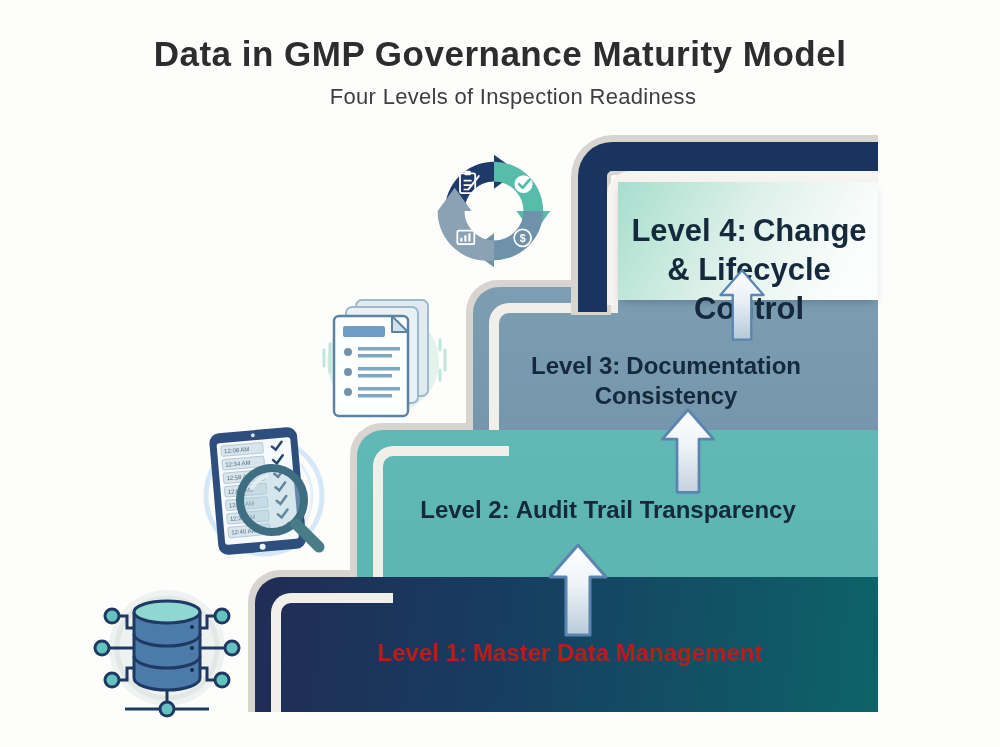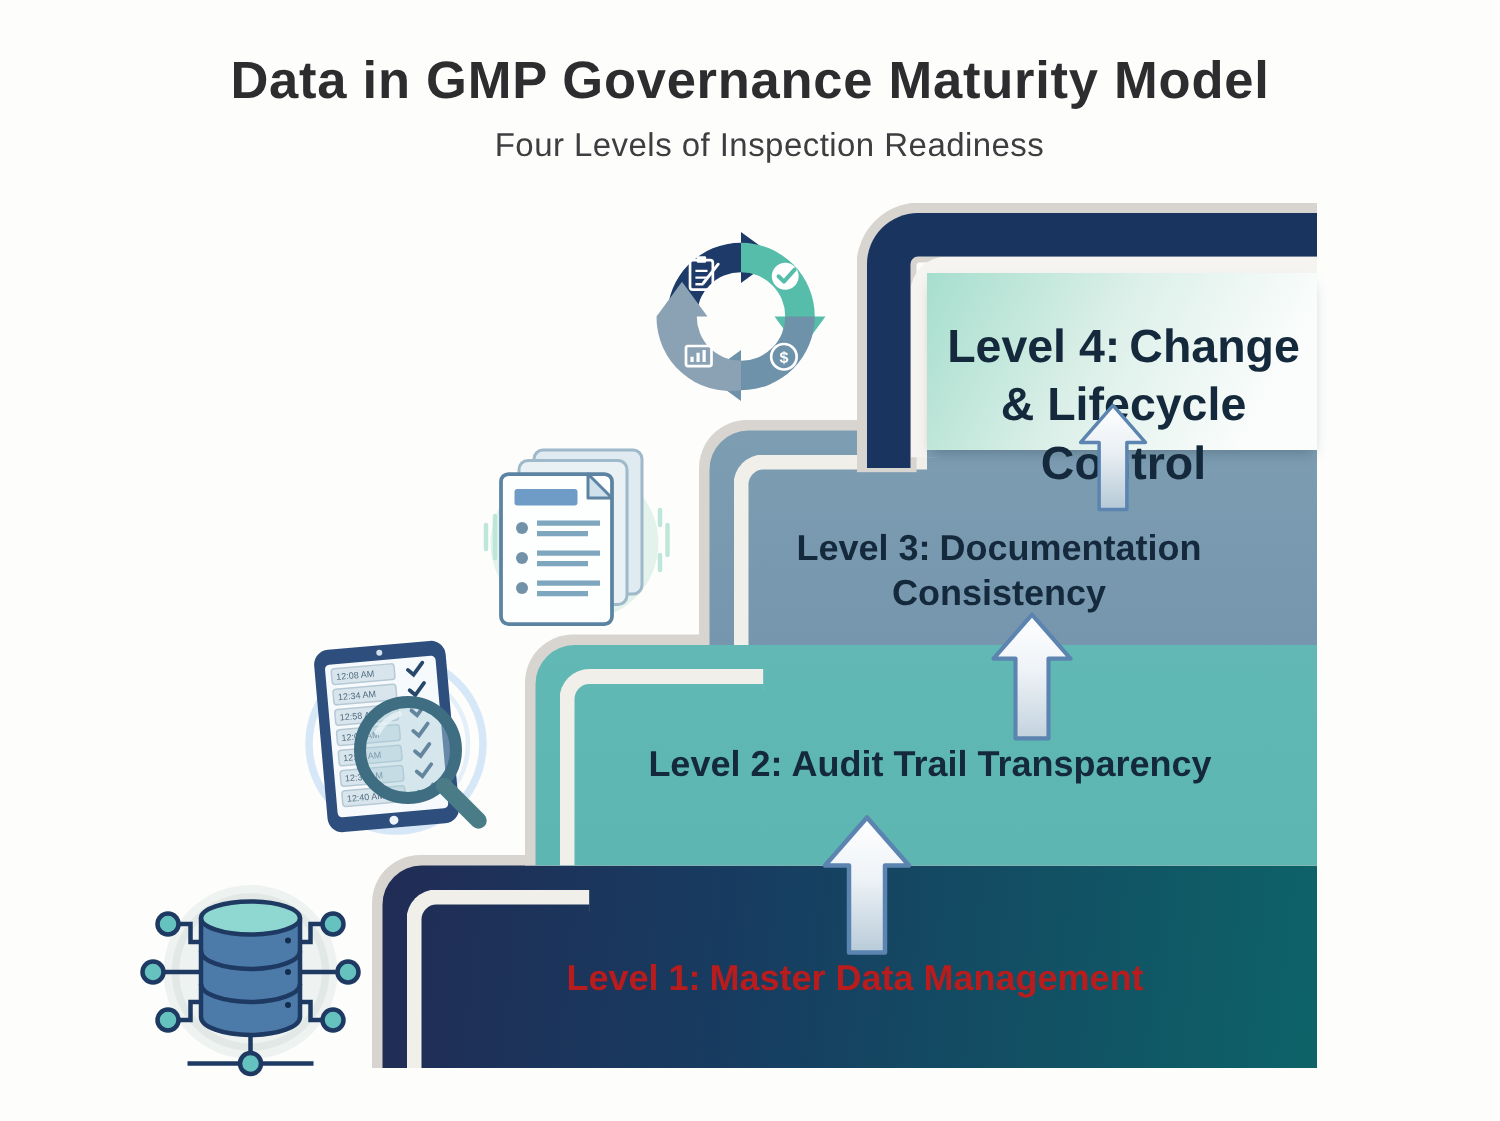--- a/index.html
+++ b/index.html
@@ -47,21 +47,21 @@
       border-left:11px solid #f6f4f0;border-top:11px solid #f6f4f0;border-top-left-radius:24px;}
   #mint{left:618px;top:182px;width:260px;height:118px;
       background:linear-gradient(118deg,var(--mint) 0%,#ddf0e9 45%,#fbfdfc 85%);
       box-shadow:0 5px 8px -3px rgba(50,70,80,.35);}
   
   .lvl{color:var(--ink);text-align:center;line-height:1.25;}
   .lvl .pfx{font-weight:800;margin-right:6px;}
   .lvl .rst{font-weight:600;}
   #t4{left:620px;top:212px;width:258px;font-size:31px;}
   #t3{left:500px;top:351px;width:332px;font-size:24px;}
-  #t2{left:380px;top:495px;width:480px;font-size:24px;}
+  #t2{left:368px;top:495px;width:480px;font-size:24px;}
   #t1{left:270px;top:638px;width:600px;font-size:24px;color:#b91c1c;}
   
   svg{display:block;}
 </style>
 </head>
 <body>
 
 <div class="abs" id="title">Data in GMP Governance Maturity Model</div>
 <div class="abs" id="subtitle">Four Levels of Inspection Readiness</div>
 

